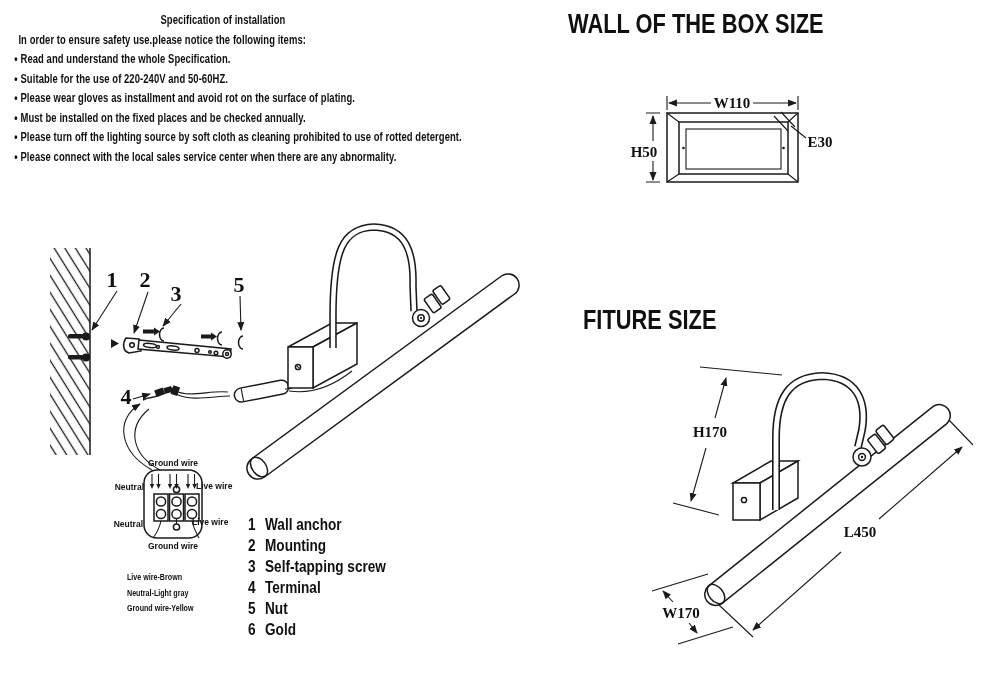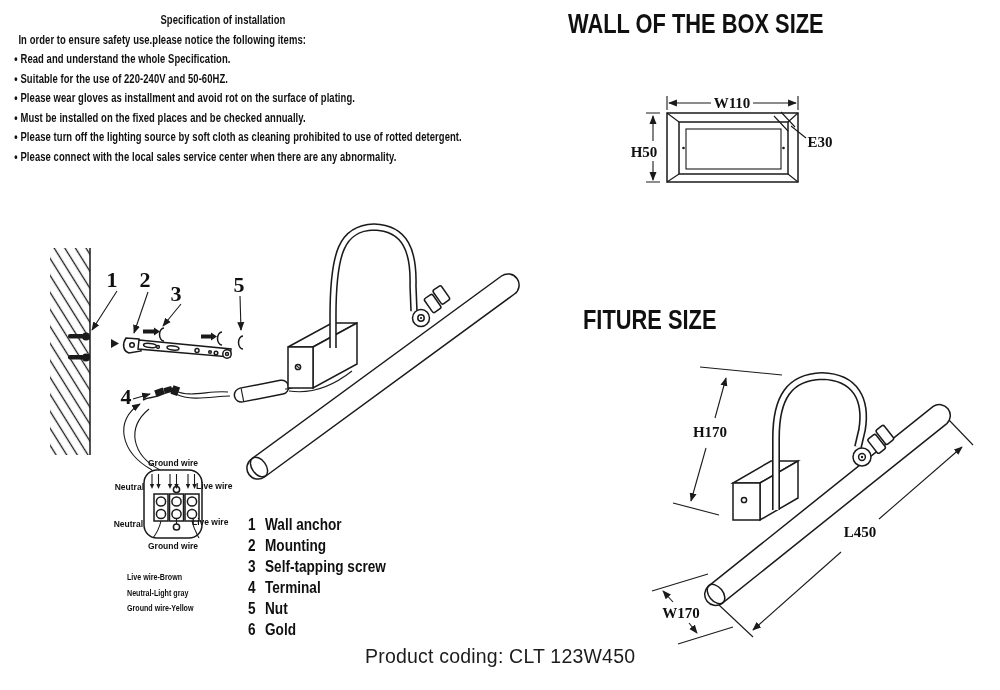--- a/index.html
+++ b/index.html
@@ -308,15 +308,14 @@
     <div><span class="num">5</span><span>Nut</span></div>
     <div><span class="num">6</span><span>Gold</span></div>
   </div>
 
   <div class="abs wirecolors">
     <div>Live wire-Brown</div>
     <div>Neutral-Light gray</div>
     <div>Ground wire-Yellow</div>
   </div>
 
-  <div class="abs product">Product coding: CLT 123W450</div>
 
 </div>
 
 </body></html>

